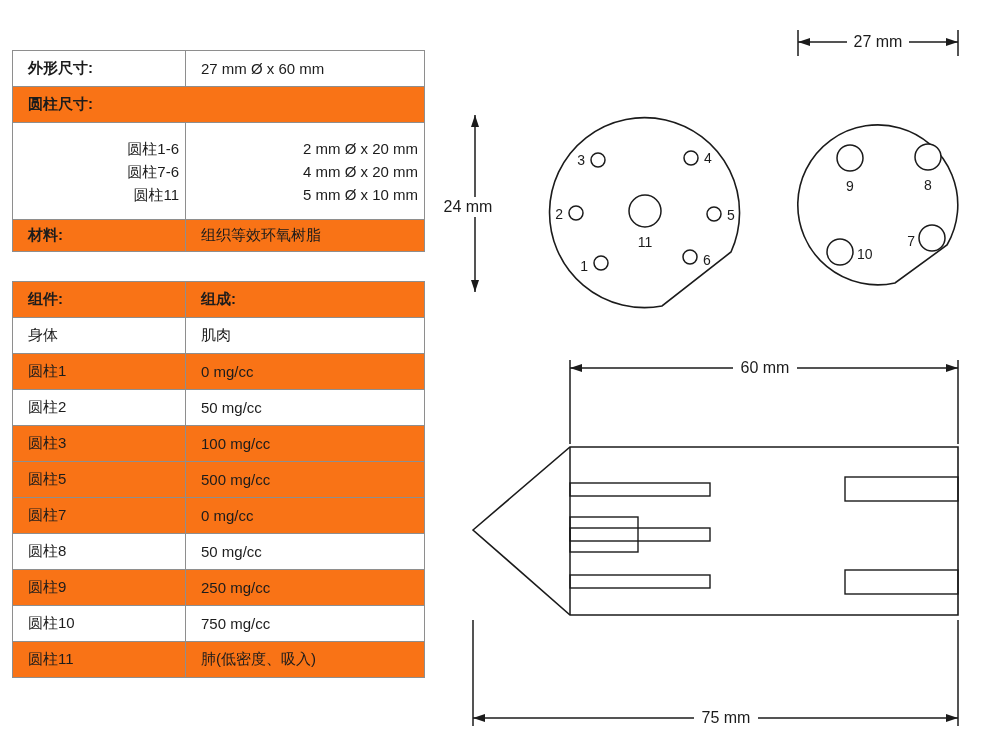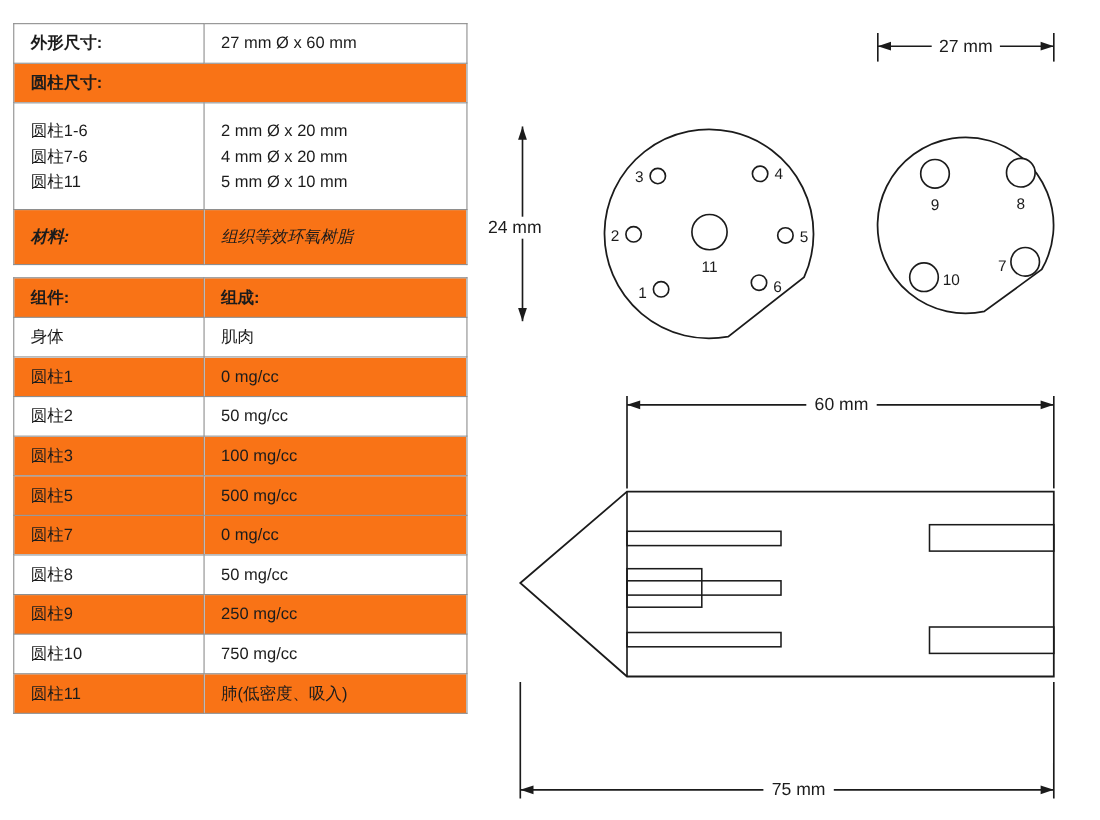--- a/index.html
+++ b/index.html
@@ -1,32 +1,32 @@
 <!DOCTYPE html>
 <html><head>
 <meta charset="utf-8">
 <style>
   * { margin:0; padding:0; box-sizing:border-box; }
   html,body { background:#ffffff; }
   body { font-family:"Liberation Sans","DejaVu Sans",sans-serif; color:#1c1c1c; }
   .page { position:relative; width:1000px; height:745px; background:#ffffff; overflow:hidden; }
 
-  table { border-collapse:collapse; table-layout:fixed; position:absolute; left:12px; background:#fff; }
+  table { border-collapse:collapse; table-layout:fixed; position:absolute; left:12px; background:#fff;margin-top:29px; }
   .t1 { top:21px; width:413px; }
   .t2 { top:252px; width:413px; }
   td { border:1px solid #8e8e8e; font-size:15px; padding:0 6px 0 15px; vertical-align:middle;
        text-align:left; overflow:hidden; white-space:nowrap; }
   .b { font-weight:bold; }
   .blue td { background:#f97316; }
   .white td { background:#ffffff; }
   .h36 td { height:36px; }
-  .h40 td { height:50px;font-style:italic; }
+  .h40 td { height:32px; }
   .h97 td { height:97px; }
   .t2 td { height:36px; }
-  .lines div { line-height:23px; }
+  .lines div { line-height:23px;text-align:right; }
 
   .diagram { position:absolute; left:430px; top:0; }
   svg text { font-family:"Liberation Sans","DejaVu Sans",sans-serif; font-size:14px; fill:#1c1c1c; }
   svg text.dim { font-size:16px; }
   .ln { stroke:#1b1b1b; stroke-width:1.5; fill:none; }
   .shape { stroke:#1b1b1b; stroke-width:1.6; fill:#ffffff; }
   .hole { stroke:#1b1b1b; stroke-width:1.5; fill:#ffffff; }
   .bar { stroke:#1b1b1b; stroke-width:1.4; fill:none; }
   .ah { fill:#1b1b1b; stroke:none; }
   .txtbg { fill:#ffffff; stroke:none; }

